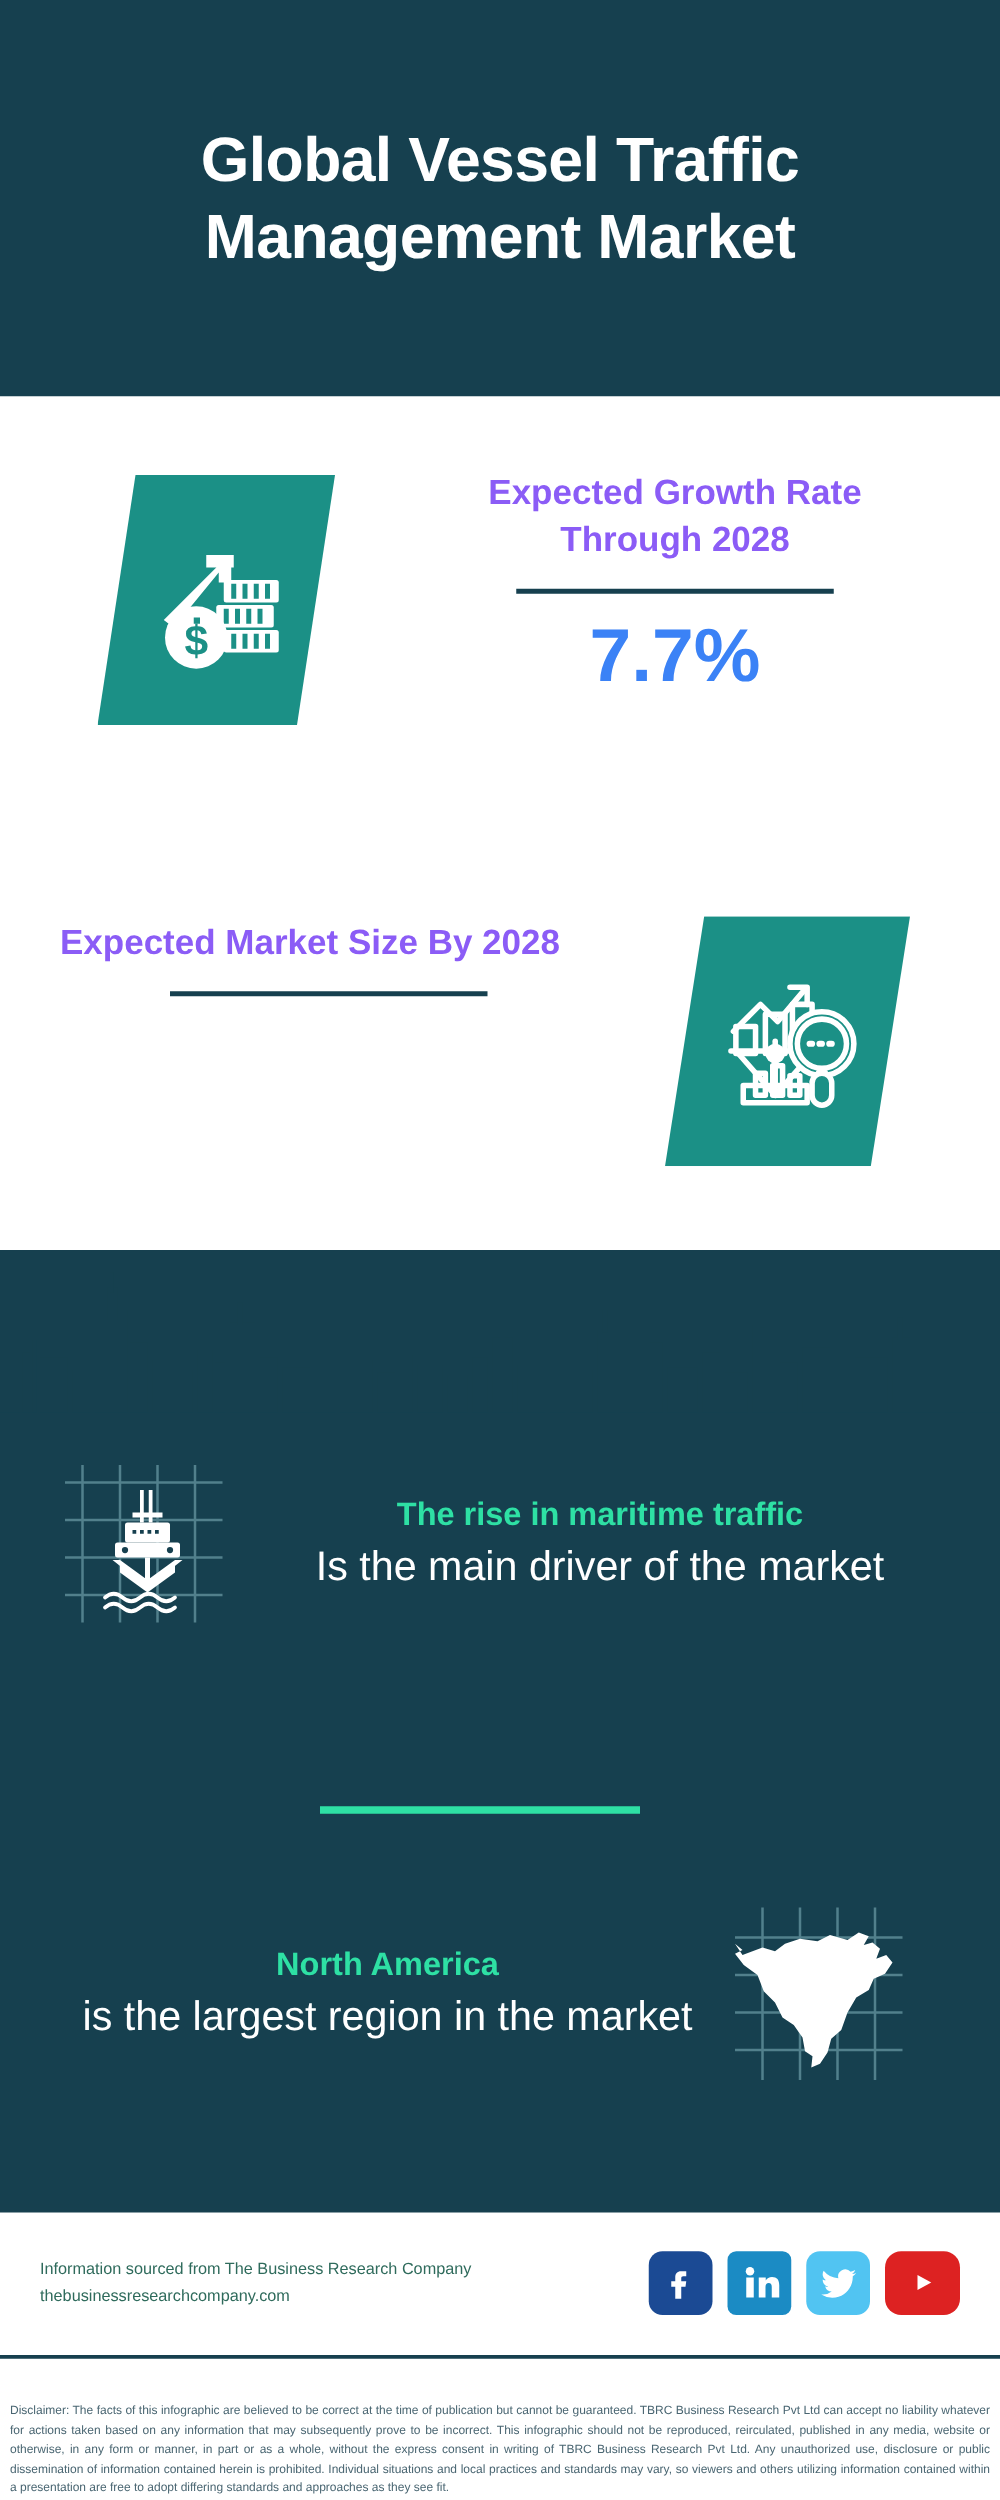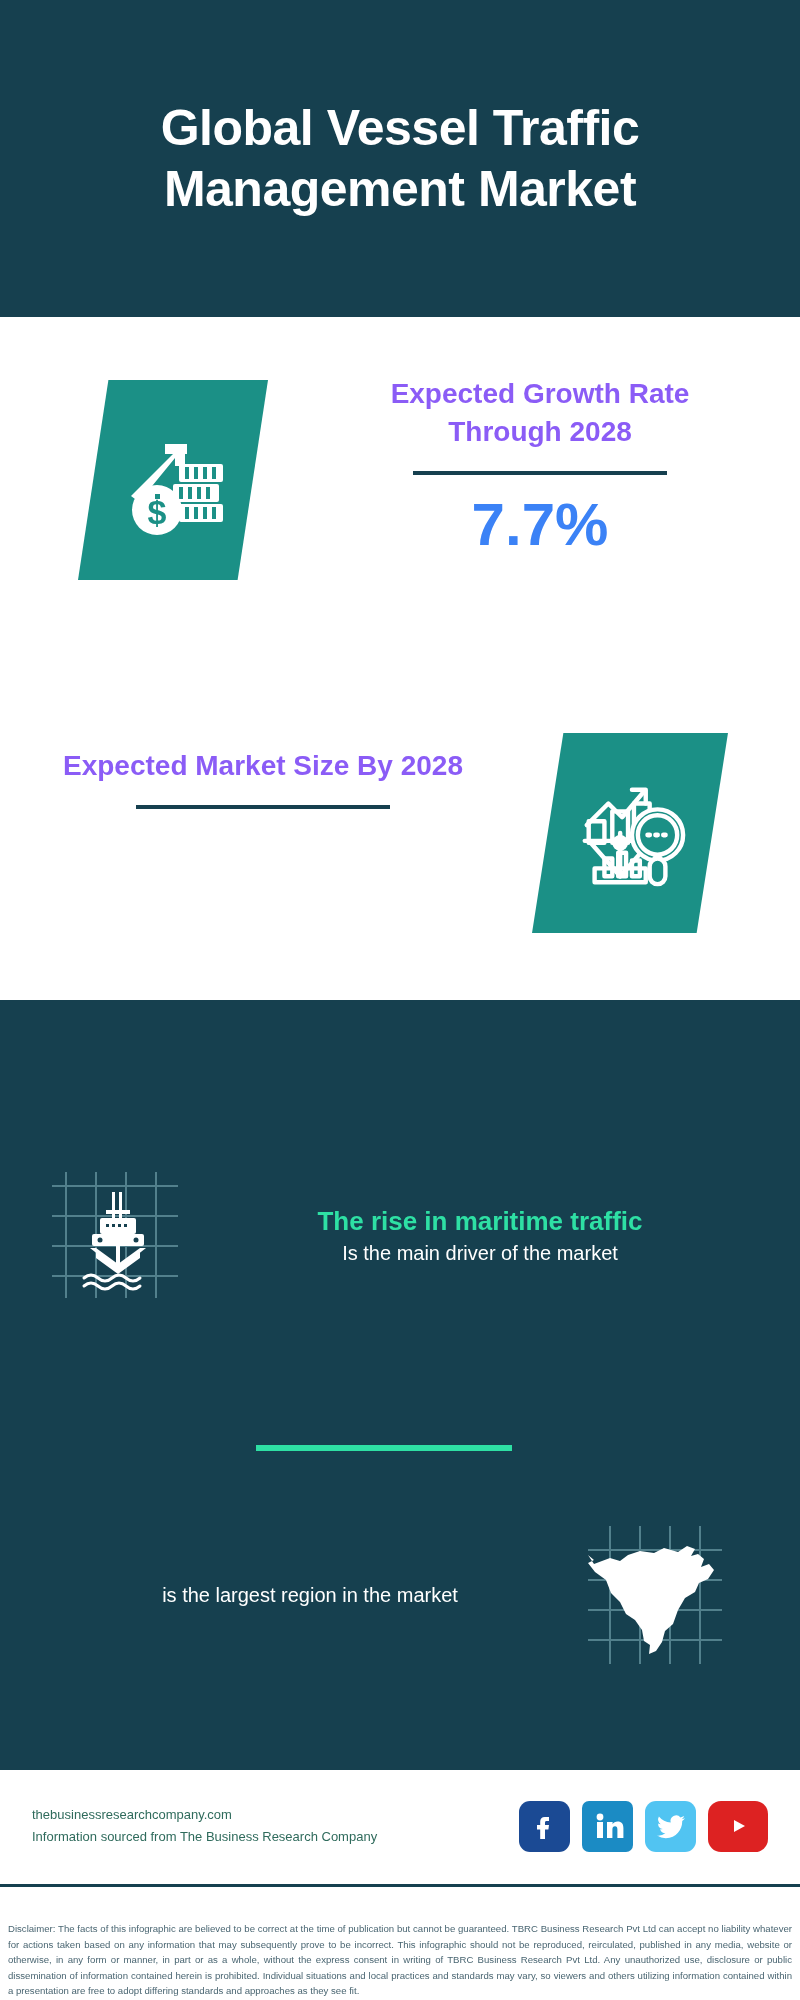--- a/index.html
+++ b/index.html
@@ -65,23 +65,22 @@
     clip-path: polygon(16% 0%, 100% 0%, 84% 100%, 0% 100%);
   }
   .stat-text-right {
     position: absolute;
     left: 330px; top: 20px;
     width: 420px;
     text-align: center;
   }
   .stat-text-left {
     position: absolute;
-    left: 48px; top: 32px;
+    left: 48px; top: 20px;
     width: 430px;
-    text-align: center;
   }
   .stat-label {
     color: #8b5cf6;
     font-size: 28px;
     font-weight: bold;
     line-height: 1.35;
   }
   .stat-rule {
     width: 254px;
     height: 4px;
@@ -139,21 +138,21 @@
     padding-right: 30px;
   }
   .accent-head {
     color: #2ee0a4;
     font-size: 26px;
     font-weight: bold;
     line-height: 1.4;
   }
   .body-text {
     color: #ffffff;
-    font-size: 20px;
+    font-size: 33px;
     line-height: 1.42;
   }
   .mid-divider {
     position: absolute;
     left: 256px; top: 445px;
     width: 256px;
     height: 6px;
     background: #2ee0a4;
   }
   .region-row {
@@ -382,40 +381,41 @@
       <div class="driver-text">
         <div class="accent-head">The rise in maritime traffic</div>
         <div class="body-text">Is the main driver of the market</div>
       </div>
     </div>
 
     <div class="mid-divider"></div>
 
     <div class="region-row">
       <div class="driver-text" style="padding-left:40px;padding-right:0">
+        <div class="accent-head">North America</div>
         <div class="body-text">is the largest region in the market</div>
       </div>
       <div class="icon-box" style="margin-right:70px">
         <svg viewBox="0 0 150 150" aria-hidden="true">
           <g stroke="#52808c" stroke-width="2" fill="none">
             <path d="M8 30 h134 M8 60 h134 M8 90 h134 M8 120 h134"></path>
             <path d="M30 6 v138 M60 6 v138 M90 6 v138 M120 6 v138"></path>
           </g>
           <path fill="#ffffff" d="M14 44 l16 -6 l10 3 l8 -6 l12 -4 l14 2 l10 -5 l14 4 l9 -6 l8 3 l-4 7 l7 -2 l6 5
             l-3 8 l8 -3 l5 6 l-6 9 l-9 4 l-4 9 l-10 6 l-7 12 l-5 14 l-8 7 l-3 11 l-6 9 l-7 3 l1 -9
             l-6 -4 l-2 -11 l-7 -10 l-9 -6 l-6 -12 l-9 -9 l-5 -13 l-11 -8 l-7 -9 l6 -3 l-6 -5 z"></path>
         </svg>
       </div>
     </div>
   </div>
 
   <div class="source-bar">
     <div class="source-text">
+      <div>Information sourced from The Business Research Company</div>
       <div>thebusinessresearchcompany.com</div>
-      <div>Information sourced from The Business Research Company</div>
     </div>
     <div class="social-row">
       <div class="social fb">
         <svg width="30" height="30" viewBox="0 0 30 30" aria-hidden="true">
           <path fill="#ffffff" d="M19 6 h-4.2 c-3 0 -4.6 1.9 -4.6 4.8 V14 H7 v4.4 h3.2 V28 h4.8 v-9.6 h3.4 l.6 -4.4
             h-4 v-2.4 c0 -1 .4 -1.6 1.7 -1.6 H19 z"></path>
         </svg>
       </div>
       <div class="social li">
         <svg width="34" height="34" viewBox="0 0 34 34" aria-hidden="true">

